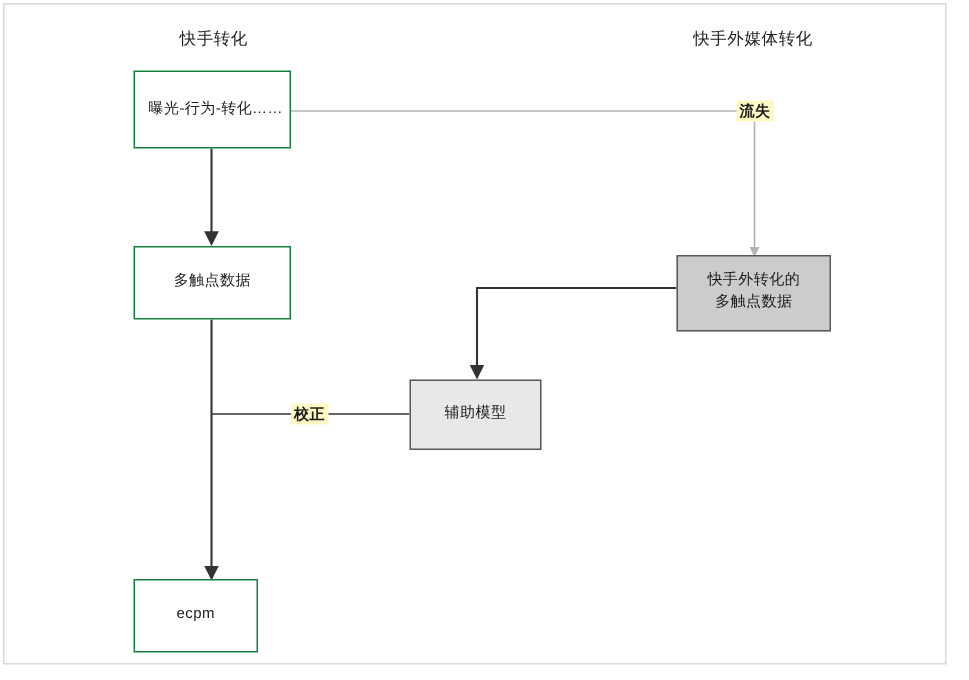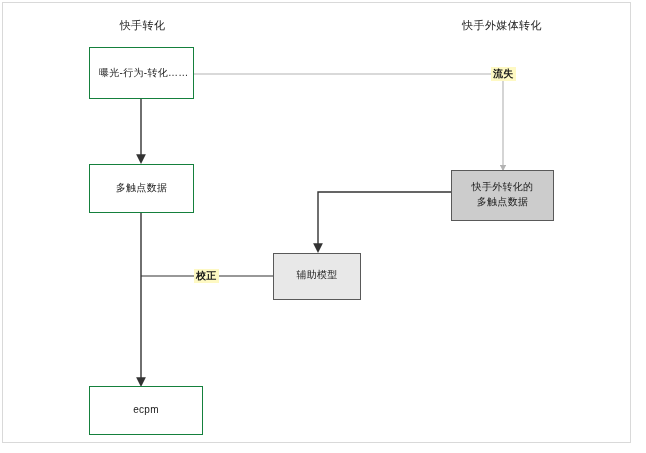--- a/index.html
+++ b/index.html
@@ -110,25 +110,25 @@
 
   <div class="node white" style="left:89px; top:164px; width:105px; height:49px;">
     <span class="node-label">多触点数据</span>
   </div>
 
   <div class="node gray-dark" style="left:451px; top:170px; width:103px; height:51px;">
     <span class="node-label">快手外转化的
 多触点数据</span>
   </div>
 
-  <div class="node gray-light" style="left:273px; top:253px; width:88px; height:47px;font-family:Liberation Mono, monospace;">
+  <div class="node gray-light" style="left:273px; top:253px; width:88px; height:47px;">
     <span class="node-label">辅助模型</span>
   </div>
 
-  <div class="node white" style="left:89px; top:386px; width:114px; height:49px;">
+  <div class="node white" style="left:89px; top:386px; width:83px; height:49px;">
     <span class="node-label">ecpm</span>
   </div>
 
   <div class="edge-label" style="left:491px; top:67px;">流失</div>
 
   <div class="edge-label" style="left:194px; top:269px;">校正</div>
 
 </div>
 
 </body></html>

